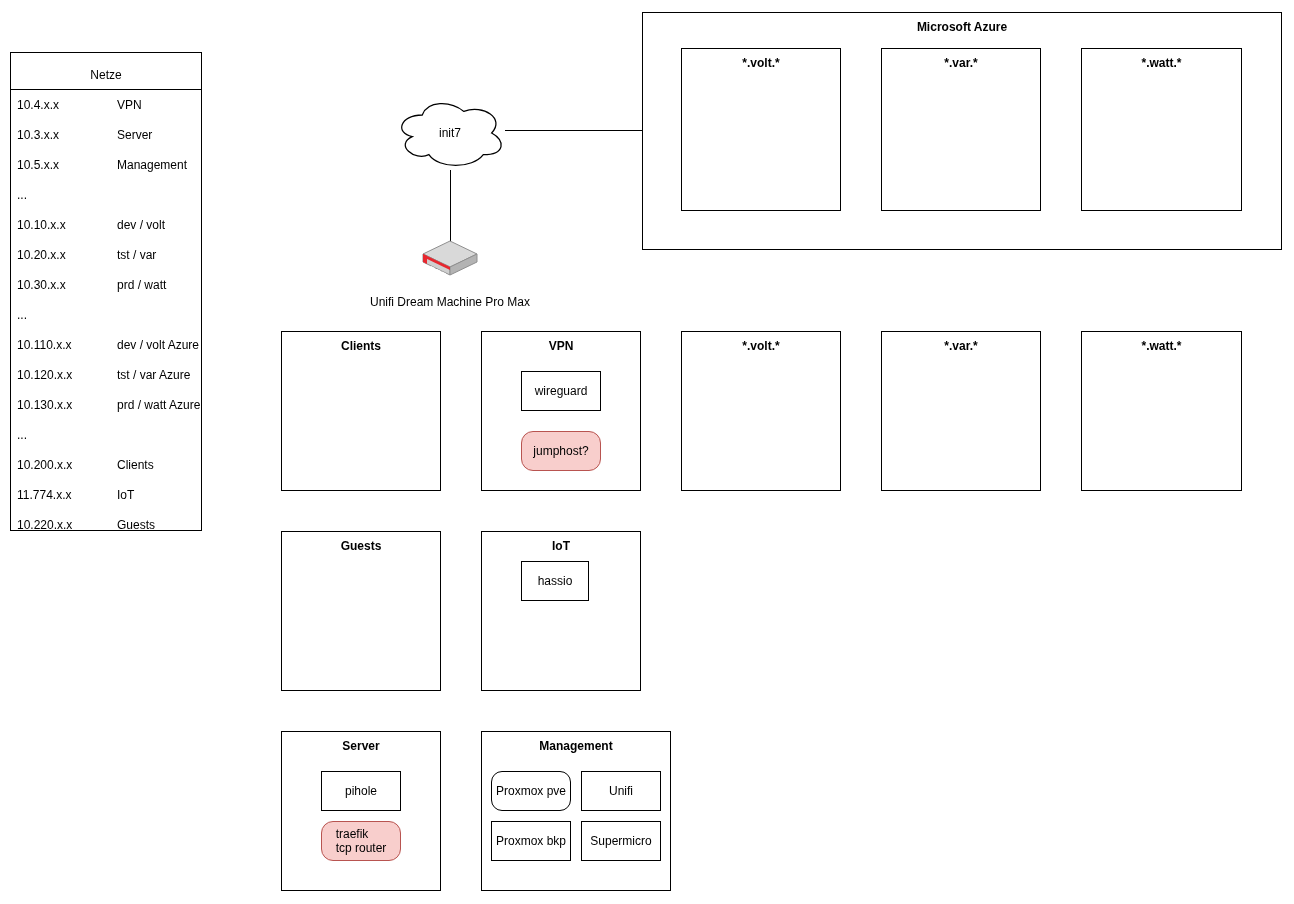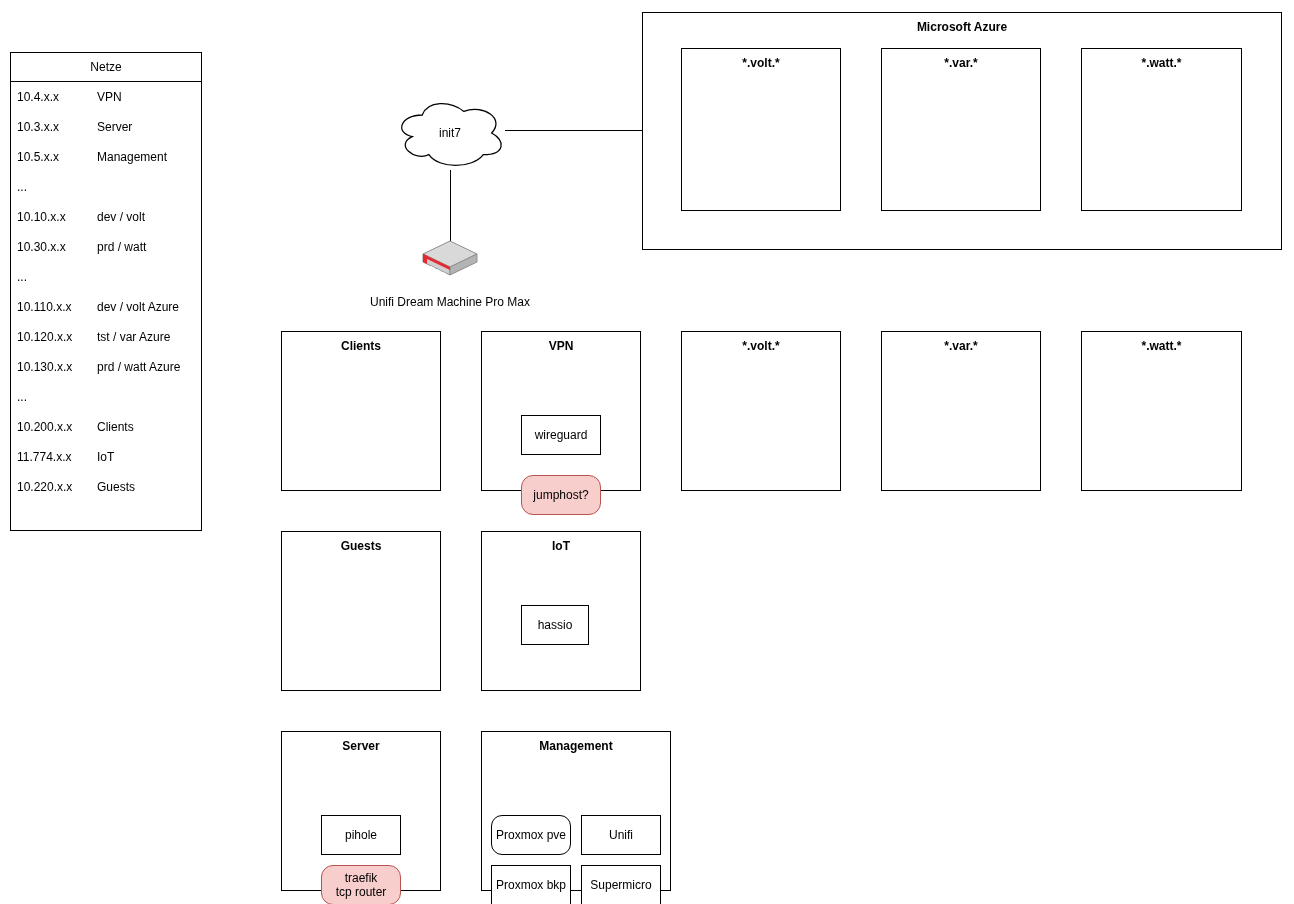--- a/index.html
+++ b/index.html
@@ -9,32 +9,31 @@
     overflow:hidden;
   }
   .box {
     position:absolute; border:1px solid #000; background:#fff;
     box-sizing:border-box;
   }
   .container-label { display:block; padding-top:7px; text-align:center;font-weight:bold; }
   .leaf {
     position:absolute; border:1px solid #000; background:#fff;
     box-sizing:border-box; display:flex; align-items:center; justify-content:center;
-    text-align:center;
-    margin-top:44px;
+    text-align:left;
   }
   .leaf span { white-space:pre-line; }
   .hl { background:#f8cecc; border-color:#b85450;border-radius:12px; }
   .line { position:absolute; background:#000; }
   .float-label { position:absolute; display:flex; align-items:center; justify-content:center; text-align:center; }
 
   
   #netze { left:10px; top:52px; width:192px; height:479px; }
-  #netze .hdr { height:28px; line-height:28px; text-align:center; border-bottom:1px solid #000; }
-  #netze .row { height:30px; line-height:30px; display:flex; }
+  #netze .hdr { height:28px; line-height:28px; text-align:center; border-bottom:1px solid #000;margin-top:8px; }
+  #netze .row { height:30px; line-height:30px; display:flex;gap:20px; }
   #netze .ip { width:80px; padding-left:6px; }
   #netze .nm { flex:1; }
 
   
   #cloud-svg   { position:absolute; left:393px; top:96px; }
   #cloud-label { left:393px; top:96px; width:114px; height:74px; }
   #line-wan    { left:505px; top:130px; width:137px; height:1px; }
   #line-lan    { left:450px; top:170px; width:1px; height:73px; }
   #router-svg  { position:absolute; left:419px; top:239px; }
   #router-label{ left:330px; top:287px; width:240px; height:16px;margin-top:7px; }
@@ -85,20 +84,24 @@
         <span class="ip">10.5.x.x</span>
         <span class="nm">Management</span>
       </div>
     <div class="row">
         <span class="ip">...</span>
         <span class="nm"></span>
       </div>
     <div class="row">
         <span class="ip">10.10.x.x</span>
         <span class="nm">dev / volt</span>
+      </div>
+    <div class="row">
+        <span class="ip">10.20.x.x</span>
+        <span class="nm">tst / var</span>
       </div>
     <div class="row">
         <span class="ip">10.30.x.x</span>
         <span class="nm">prd / watt</span>
       </div>
     <div class="row">
         <span class="ip">...</span>
         <span class="nm"></span>
       </div>
     <div class="row">

